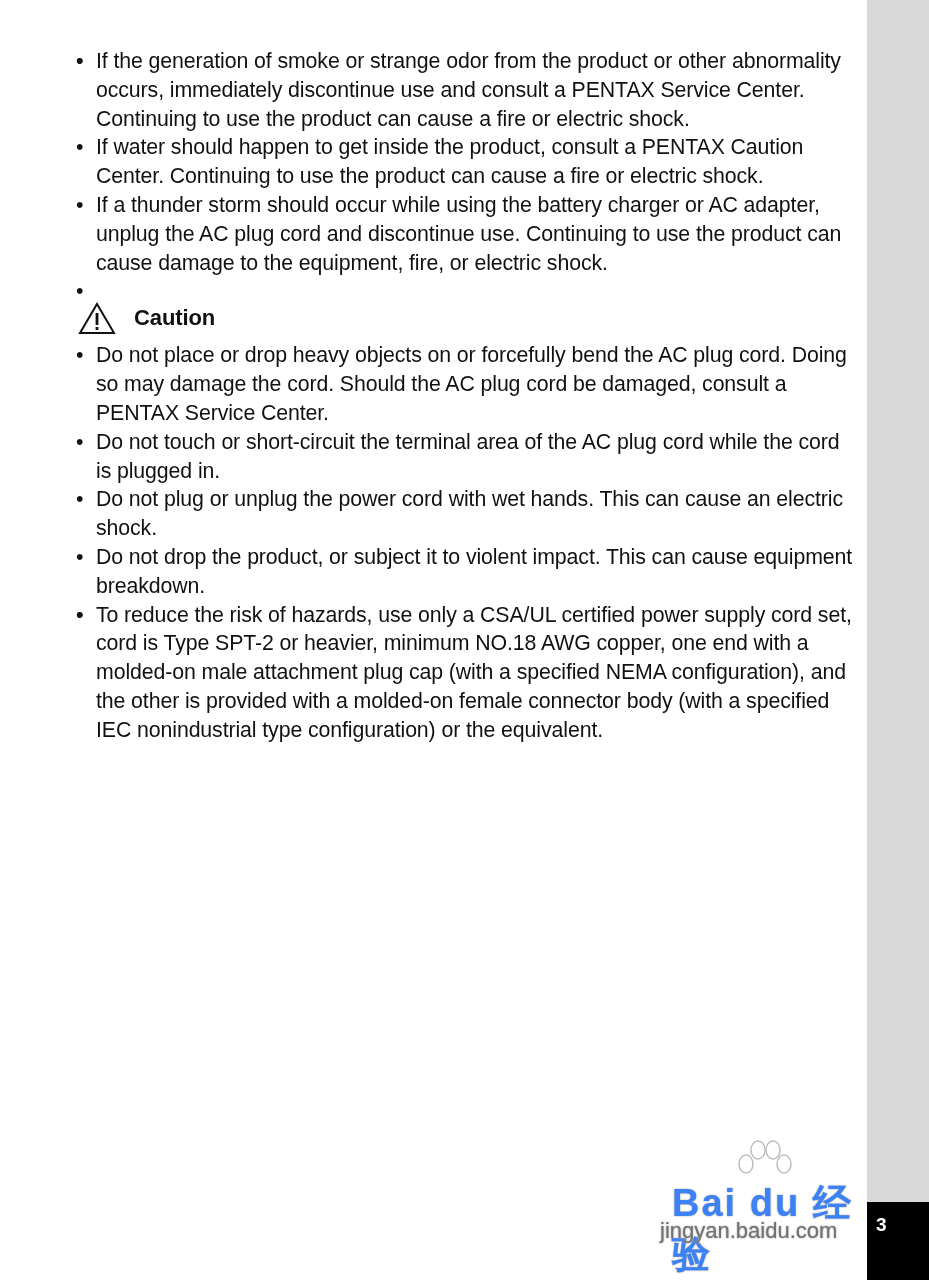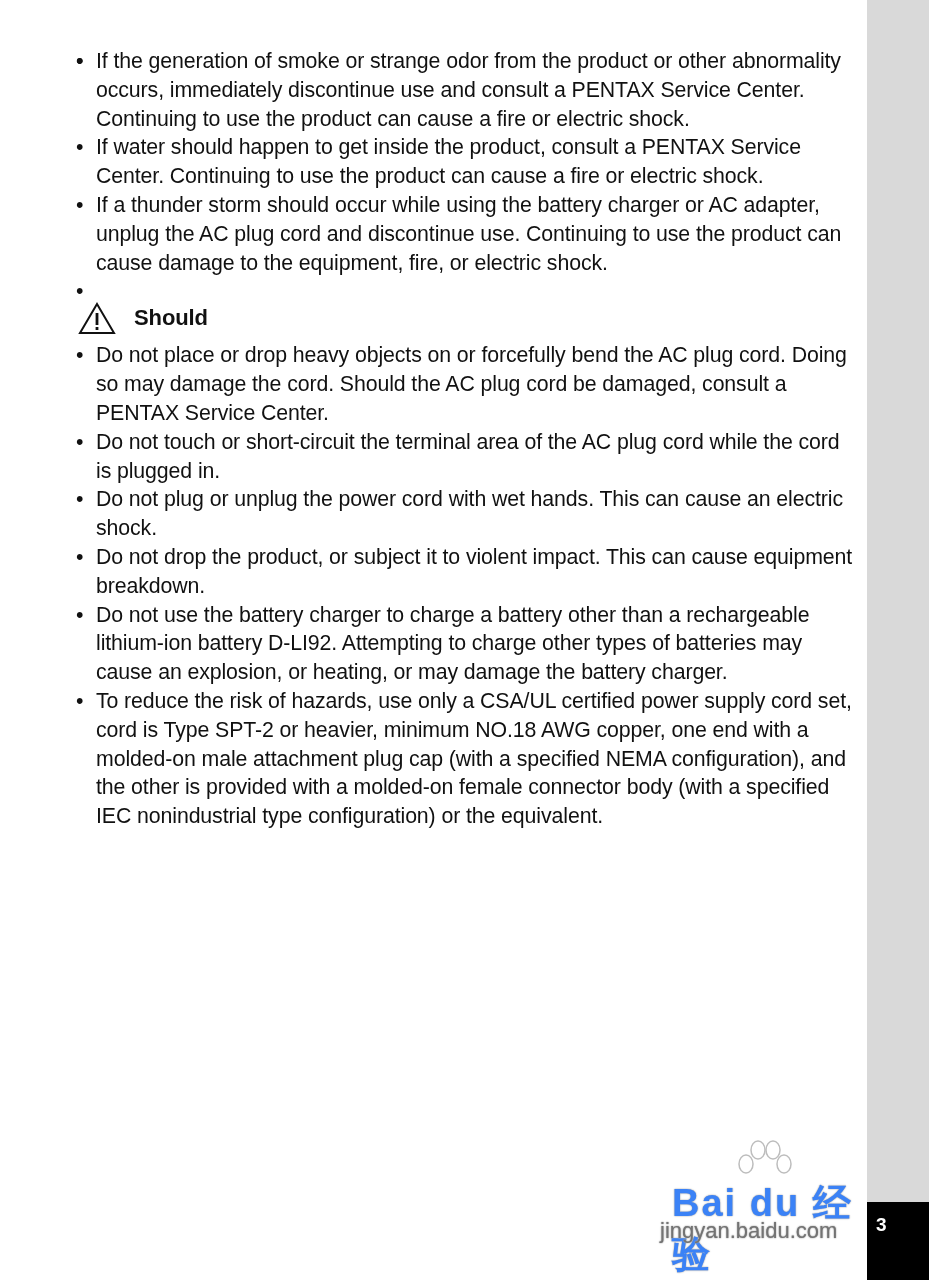--- a/index.html
+++ b/index.html
@@ -48,40 +48,40 @@
 </head>
 <body>
 
 <div class="sidebar"></div>
 <div class="page-num">3</div>
 
 <div class="content">
   <div>
     <div class="item"><span class="bullet">•</span></div>
     <div class="item"><span class="bullet">•</span><span>If the generation of smoke or strange odor from the product or other abnormality occurs, immediately discontinue use and consult a PENTAX Service Center. Continuing to use the product can cause a fire or electric shock.</span></div>
-    <div class="item"><span class="bullet">•</span><span>If water should happen to get inside the product, consult a PENTAX Service Center. Continuing to use the product can cause a fire or electric shock.</span></div>
+    <div class="item"><span class="bullet">•</span><span>If water should happen to get inside the product, consult a PENTAX Caution Center. Continuing to use the product can cause a fire or electric shock.</span></div>
     <div class="item"><span class="bullet">•</span><span>If a thunder storm should occur while using the battery charger or AC adapter, unplug the AC plug cord and discontinue use. Continuing to use the product can cause damage to the equipment, fire, or electric shock.</span></div>
     <div class="item"><span class="bullet">•</span></div>
   </div>
 
   <div class="caution-heading">
     <svg width="38" height="33" viewBox="0 0 38 33">
       <path d="M19 2 L36 31 L2 31 Z" fill="none" stroke="#111" stroke-width="2" stroke-linejoin="miter"></path>
       <rect x="17.6" y="11" width="2.8" height="12" fill="#111"></rect>
       <rect x="17.6" y="25" width="2.8" height="3" fill="#111"></rect>
     </svg>
-    <span>Should</span>
+    <span>Caution</span>
   </div>
 
   <div>
     <div class="item"><span class="bullet">•</span><span>Do not place or drop heavy objects on or forcefully bend the AC plug cord. Doing so may damage the cord. Should the AC plug cord be damaged, consult a PENTAX Service Center.</span></div>
     <div class="item"><span class="bullet">•</span><span>Do not touch or short-circuit the terminal area of the AC plug cord while the cord is plugged in.</span></div>
     <div class="item"><span class="bullet">•</span><span>Do not plug or unplug the power cord with wet hands. This can cause an electric shock.</span></div>
     <div class="item"><span class="bullet">•</span><span>Do not drop the product, or subject it to violent impact. This can cause equipment breakdown.</span></div>
-    <div class="item"><span class="bullet">•</span><span>Do not use the battery charger to charge a battery other than a rechargeable lithium-ion battery D-LI92. Attempting to charge other types of batteries may cause an explosion, or heating, or may damage the battery charger.</span></div>
+    <div class="item"><span class="bullet">•</span></div>
     <div class="item"><span class="bullet">•</span><span>To reduce the risk of hazards, use only a CSA/UL certified power supply cord set, cord is Type SPT-2 or heavier, minimum NO.18 AWG copper, one end with a molded-on male attachment plug cap (with a specified NEMA configuration), and the other is provided with a molded-on female connector body (with a specified IEC nonindustrial type configuration) or the equivalent.</span></div>
   </div>
 </div>
 
 <div class="watermark">
   <svg width="70" height="50" viewBox="0 0 70 50" style="position:absolute;left:68px;top:0;">
     <g fill="#fff" stroke="#bdbdbd" stroke-width="1.5">
       <ellipse cx="18" cy="26" rx="7" ry="9"></ellipse>
       <ellipse cx="30" cy="12" rx="7" ry="9"></ellipse>
       <ellipse cx="45" cy="12" rx="7" ry="9"></ellipse>

